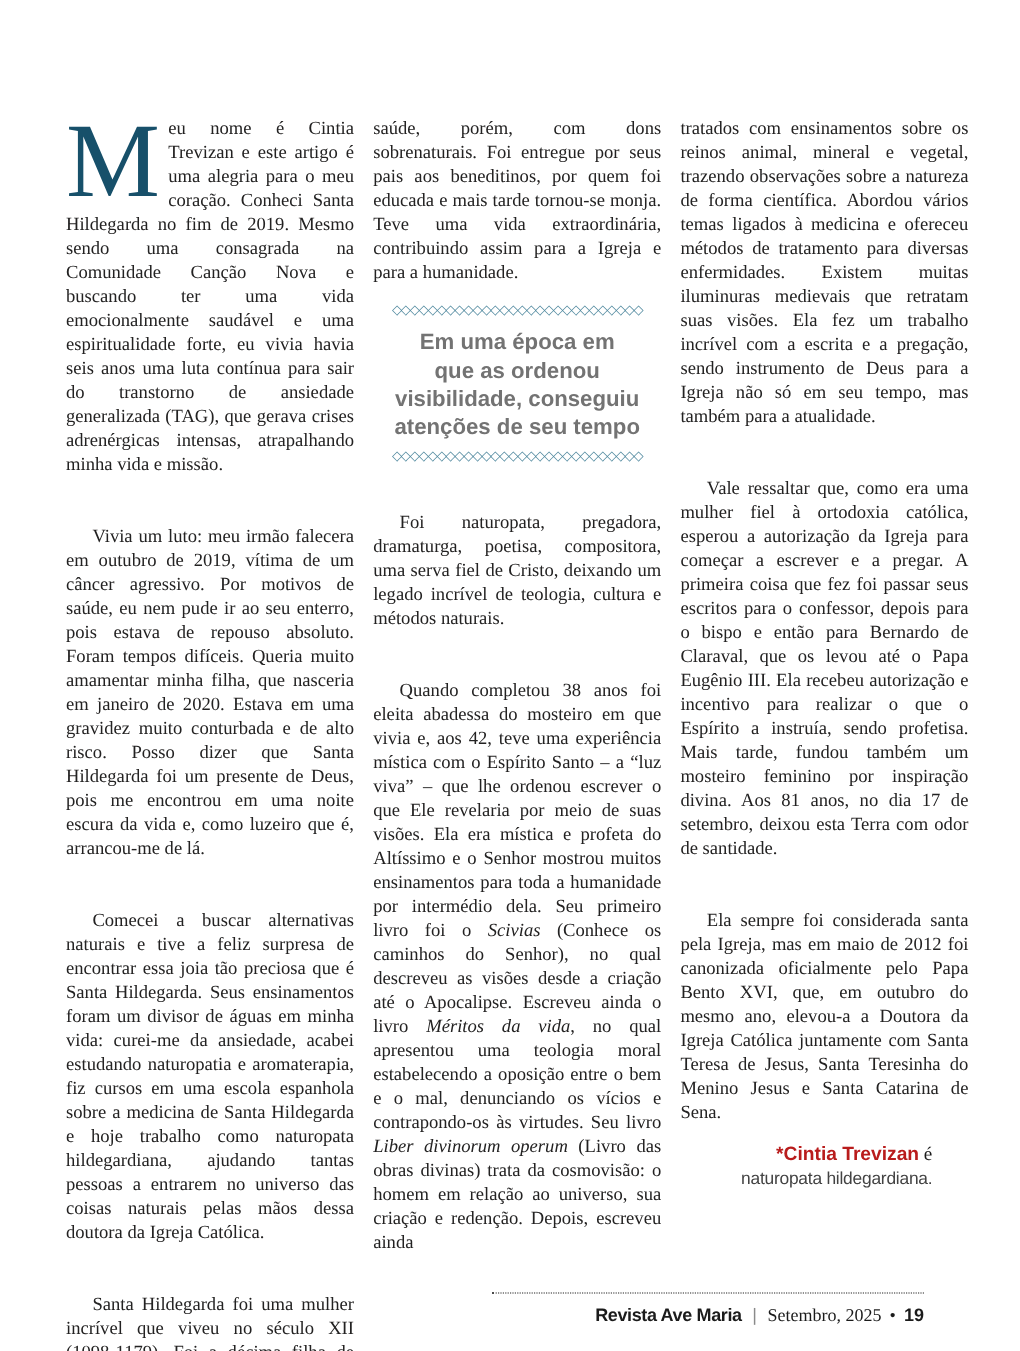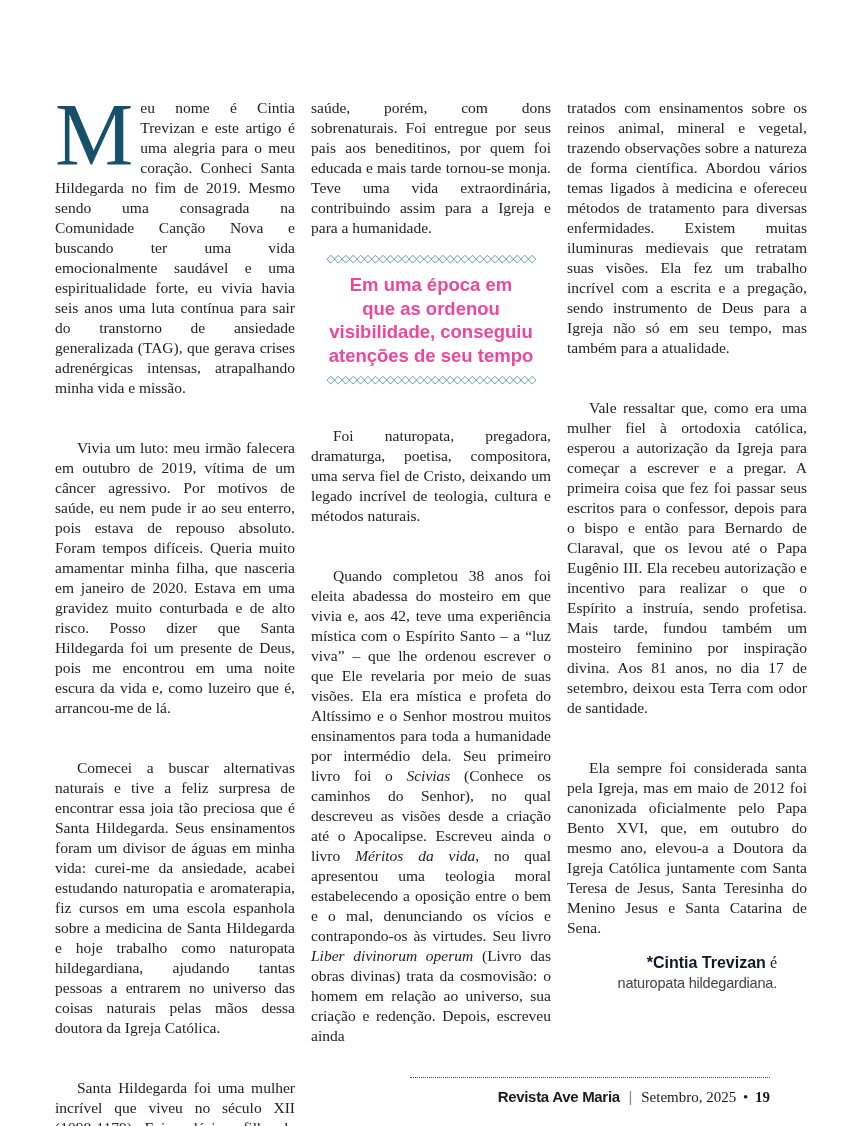--- a/index.html
+++ b/index.html
@@ -26,43 +26,43 @@
     color:#17506a;margin:4px 7px 0 0;
   }
   .ornament{
     color:#4f889e;font-family:"DejaVu Sans",sans-serif;
     font-size:11px;letter-spacing:-1px;
     white-space:nowrap;overflow:hidden;text-align:center;
     margin:14px 0 4px 0;
   }
   .ornament.after{margin:4px 0 10px 0;}
   .quote{
-    text-align:center;color:#ec4899;
+    text-align:center;color:#737373;
     font-family:"Liberation Sans",sans-serif;
     font-weight:bold;font-size:18.5px;line-height:23.5px;
     margin:8px 0 6px 0;
   }
   .endmark{color:#0f5066;font-family:"DejaVu Sans",sans-serif;font-size:14px;}
   .byline{
     text-align:right;font-family:"Liberation Sans",sans-serif;
     margin-top:16px;padding-right:30px;
   }
-  .byline-name{font-weight:bold;font-size:16px;color:#0f172a;}
+  .byline-name{font-weight:bold;font-size:16px;color:#b91c1c;}
   .byline-suffix{font-family:"Liberation Serif",serif;font-size:16px;color:#1b1b1b;}
   .byline-role{font-size:14.5px;color:#434343;margin-top:3px;letter-spacing:-0.2px;}
   .footer{
     position:absolute;right:80px;bottom:20px;width:360px;text-align:right;
   }
   .footer-rule{border-top:1.5px dotted #4a4a4a;margin-bottom:10px;}
   .footer-line{font-size:15px;color:#1b1b1b;white-space:nowrap;}
   .footer-mag{font-family:"Liberation Sans",sans-serif;font-weight:bold;letter-spacing:-0.3px;}
   .footer-sep{color:#8a8a8a;padding:0 5px;font-family:"Liberation Sans",sans-serif;font-weight:300;}
   .footer-date{font-family:"Liberation Serif",serif;}
   .footer-dot{padding:0 3px;}
-  .footer-page{font-family:Liberation Serif, serif;font-weight:bold;}
+  .footer-page{font-family:Liberation Sans, sans-serif;font-weight:bold;}
 </style>
 </head>
 <body>
 
 <div class="page">
 
   <div id="columns">
       <div class="col">
         <p class="body-p"><span class="dropcap">M</span><span>eu nome é Cintia Trevizan e este artigo é uma alegria para o meu coração. Conheci Santa Hildegarda no fim de 2019. Mesmo sendo uma consagrada na Comunidade Canção Nova e buscando ter uma vida emocionalmente saudável e uma espiritualidade forte, eu vivia havia seis anos uma luta contínua para sair do transtorno de ansiedade generalizada (TAG), que gerava crises adrenérgicas intensas, atrapalhando minha vida e missão.</span></p>
         <p class="body-p indent"><span>Vivia um luto: meu irmão falecera em outubro de 2019, vítima de um câncer agressivo. Por motivos de saúde, eu nem pude ir ao seu enterro, pois estava de repouso absoluto. Foram tempos difíceis. Queria muito amamentar minha filha, que nasceria em janeiro de 2020. Estava em uma gravidez muito conturbada e de alto risco. Posso dizer que Santa Hildegarda foi um presente de Deus, pois me encontrou em uma noite escura da vida e, como luzeiro que é, arrancou-me de lá.</span></p>

